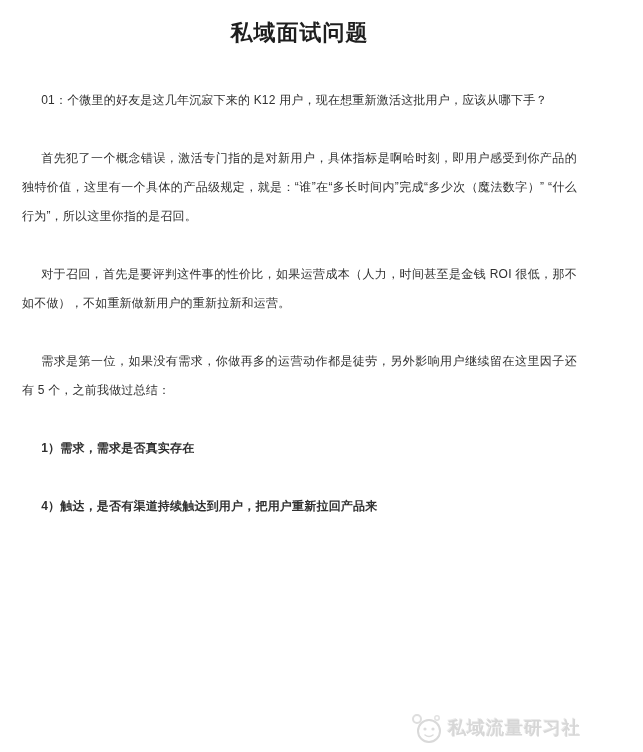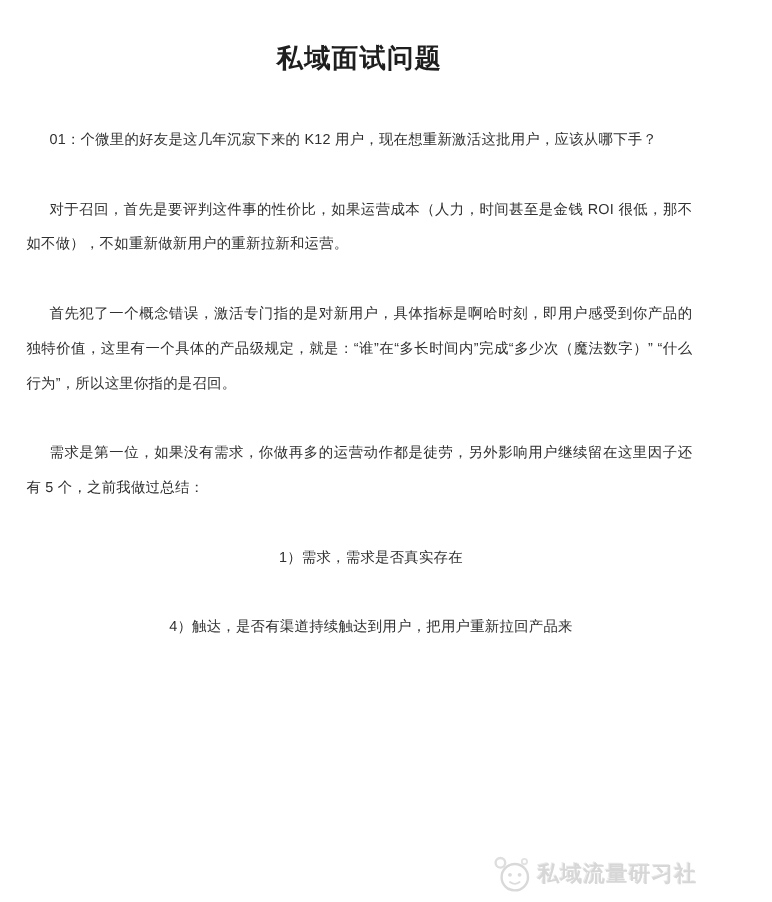--- a/index.html
+++ b/index.html
@@ -12,21 +12,21 @@
     width: 643px;
     height: 752px;
     position: relative;
     font-family: "Liberation Sans", sans-serif;
     color: #303030;
   }
   .page {
     box-sizing: border-box;
     width: 591px;
     height: 752px;
-    padding: 34px 14px 0 22px;
+    padding: 18px 14px 0 22px;
     position: relative;
     border-radius: 15px;
   }
   .doc-title {
     font-size: 22px;
     line-height: 30px;
     font-weight: bold;
     text-align: center;
     color: #1e1e1e;
     letter-spacing: 1px;
@@ -35,21 +35,22 @@
   .para {
     font-size: 12px;
     line-height: 29px;
     margin: 0 0 29px 0;
     text-indent: 1.6em;
     text-align: justify;
     color: #303030;
     letter-spacing: 0.2px;
   }
   .para.list-item {
-    text-align: center;
+    text-align: left;
+    font-weight: bold;
   }
   .watermark {
     position: absolute;
     right: 10px;
     bottom: 7px;
     display: flex;
     align-items: center;
     gap: 5px;
     pointer-events: none;
   }
@@ -69,23 +70,23 @@
 </style>
 </head>
 <body>
 
 <div class="page">
 
   <h1 class="doc-title">私域面试问题</h1>
 
   <p class="para">01：个微里的好友是这几年沉寂下来的 K12 用户，现在想重新激活这批用户，应该从哪下手？</p>
 
+  <p class="para">首先犯了一个概念错误，激活专门指的是对新用户，具体指标是啊哈时刻，即用户感受到你产品的独特价值，这里有一个具体的产品级规定，就是：“谁”在“多长时间内”完成“多少次（魔法数字）” “什么行为”，所以这里你指的是召回。</p>
+
   <p class="para">对于召回，首先是要评判这件事的性价比，如果运营成本（人力，时间甚至是金钱 ROI 很低，那不如不做），不如重新做新用户的重新拉新和运营。</p>
-
-  <p class="para">首先犯了一个概念错误，激活专门指的是对新用户，具体指标是啊哈时刻，即用户感受到你产品的独特价值，这里有一个具体的产品级规定，就是：“谁”在“多长时间内”完成“多少次（魔法数字）” “什么行为”，所以这里你指的是召回。</p>
 
 
   <p class="para">需求是第一位，如果没有需求，你做再多的运营动作都是徒劳，另外影响用户继续留在这里因子还有 5 个，之前我做过总结：</p>
 
   <p class="para list-item">1）需求，需求是否真实存在</p>
 
 
 
   <p class="para list-item">4）触达，是否有渠道持续触达到用户，把用户重新拉回产品来</p>
 

